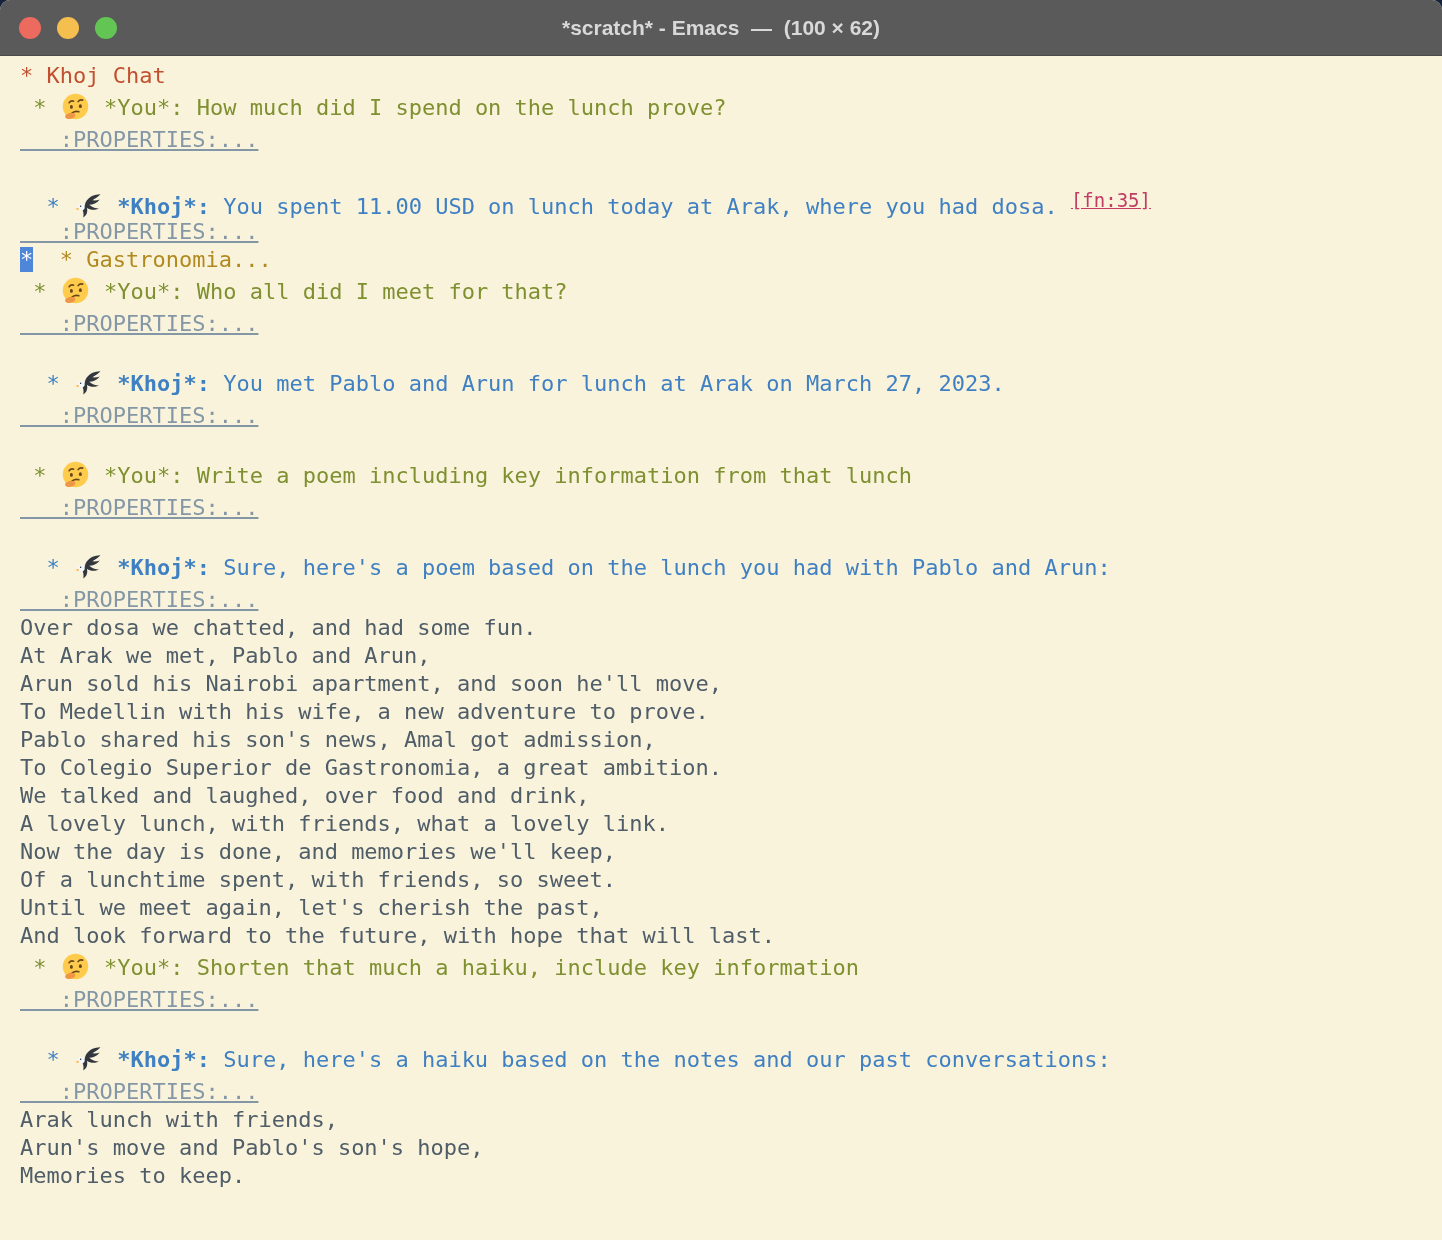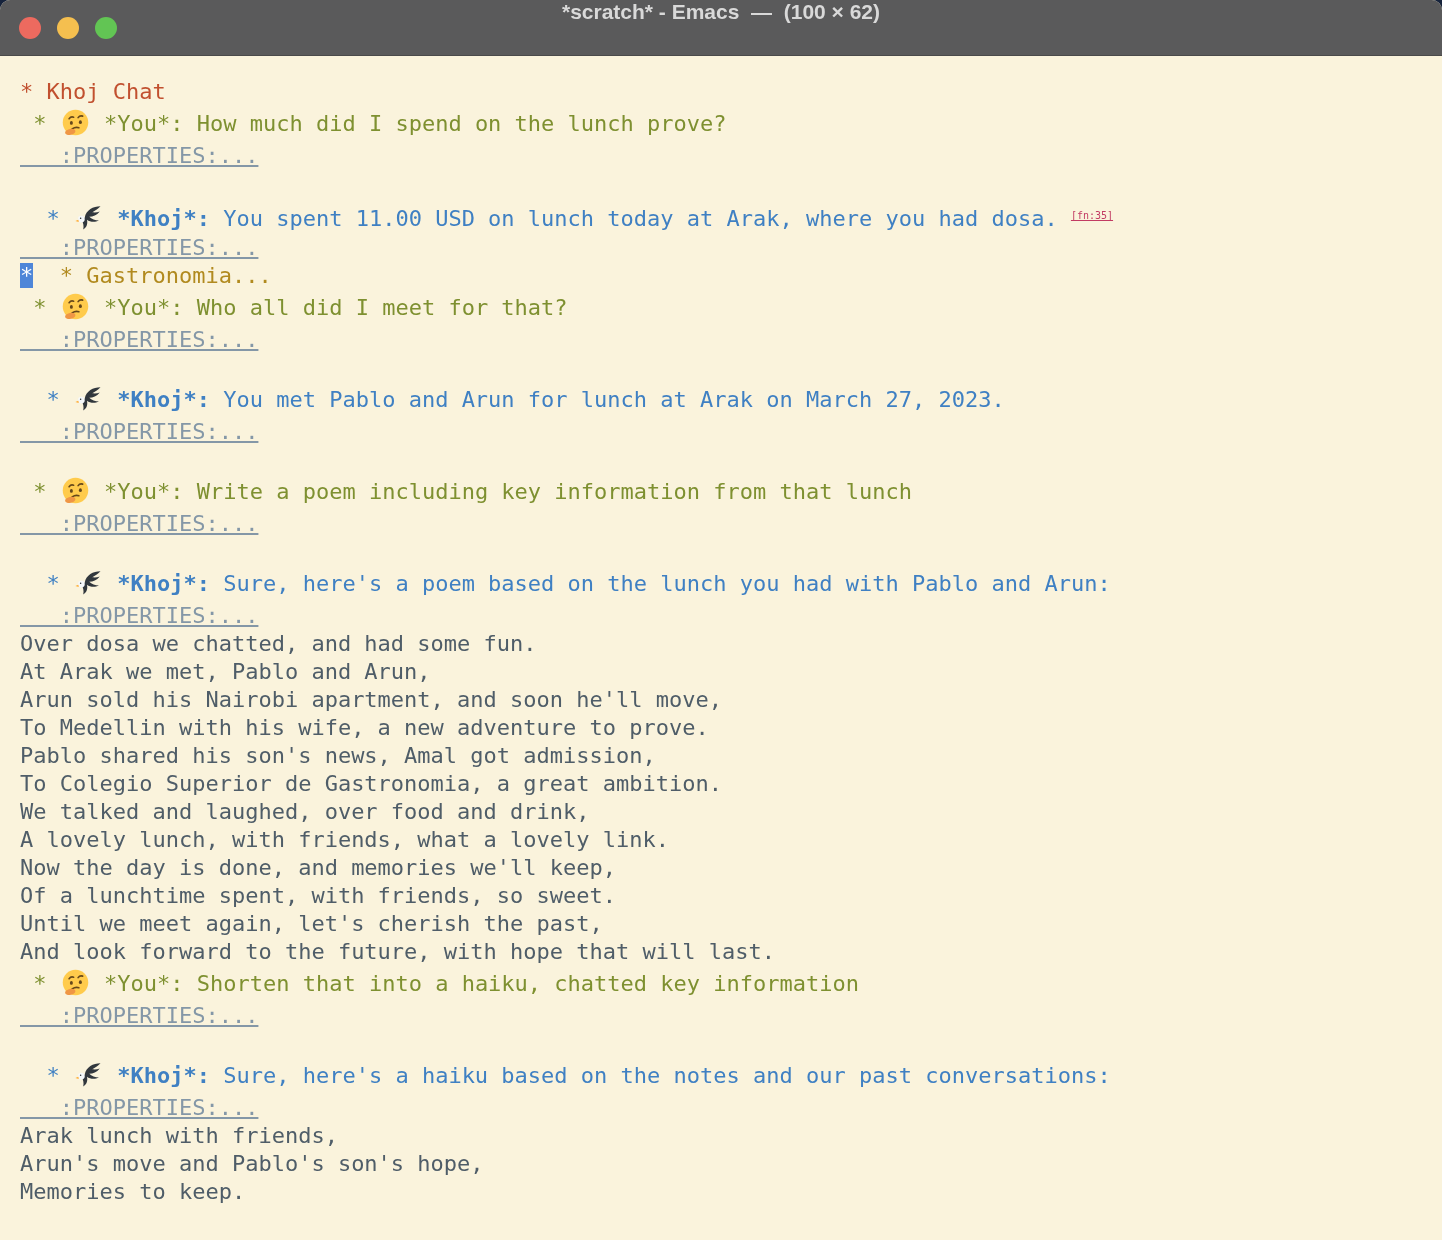--- a/index.html
+++ b/index.html
@@ -8,49 +8,49 @@
     border-radius:10px 10px 0 0;
     overflow:hidden;
     background:var(--background,#FAF3DC);
     font-family:"DejaVu Sans Mono", monospace;
     position:relative;
   }
   .titlebar {
     height:55px;
     background:var(--titlebar,#5A5A5B);
     border-bottom:1px solid #4A4A4A;
-    display:flex; align-items:flex-start; justify-content:center;
+    display:flex; align-items:center; justify-content:center;
     position:relative;
   }
   .traffic { position:absolute; left:19px; top:0; height:55px; display:flex; align-items:center; gap:16px; }
   .light { width:22px; height:22px; border-radius:50%; display:inline-block; }
   .title {
     color:var(--titlebar-text,#D9D9D9);
     font-family:"Liberation Sans", sans-serif;
     font-weight:bold; font-size:21px;
     white-space:pre;
   }
   .buffer {
-    padding:22px 0 0 20px;
+    padding:6px 0 0 20px;
     font-size:22px;
     color:var(--body,#4F5D68);
     cursor:text;
   }
   .line { white-space:pre; height:28px; line-height:28px; }
   .line.tall { height:36px; line-height:36px; }
   .h1   { color:var(--heading,#C1502F); }
   .you  { color:var(--you,#7E9030); }
   .youB { color:var(--you,#7E9030); font-weight:normal; }
   .khoj { color:var(--khoj,#3F80C3); }
   .khojB{ color:var(--khoj,#3F80C3); font-weight:bold; }
   .pr   { color:var(--properties,#8497A7);text-decoration:underline; }
   .bd   { color:var(--body,#4F5D68); }
   .rf   { color:var(--references,#B18A1F); }
   .cur  { color:#FFFFFF; background:var(--cursor,#4E86D8); }
-  .fn   { color:var(--footnote,#C23B63); font-size:10px; text-decoration:underline; vertical-align:7px; cursor:pointer; }
+  .fn   { color:var(--footnote,#C23B63); font-size:19px; text-decoration:underline; vertical-align:7px; cursor:pointer; }
   .emoji{ display:inline-block; width:31px; text-align:center; }
   .emoji svg { vertical-align:middle; margin-top:-5px; }
 </style>
 </head>
 <body>
 
 <div class="window">
   <div class="titlebar">
     <div class="traffic">
         <span class="light" style="background: rgb(237, 106, 95);"></span>
@@ -130,21 +130,21 @@
       <div class="line"><span class="bd">Until we meet again, let's cherish the past,</span></div>
       <div class="line"><span class="bd">And look forward to the future, with hope that will last.</span></div>
       <div class="line tall"><span class="sp"> </span><span class="you">* </span><span class="emoji"><svg viewBox="0 0 36 36" width="27" height="27">
             <circle cx="18" cy="18" r="17" fill="#FFCB4C"></circle>
             <path d="M9.5 13 q2.5 -3.5 6 -2" stroke="#65471B" stroke-width="2.2" fill="none" stroke-linecap="round"></path>
             <path d="M21.5 11.5 q2.5 -3.5 6 -2" stroke="#65471B" stroke-width="2.2" fill="none" stroke-linecap="round"></path>
             <ellipse cx="12.5" cy="18.5" rx="2" ry="2.6" fill="#65471B"></ellipse>
             <ellipse cx="24.5" cy="17.5" rx="2" ry="2.6" fill="#65471B"></ellipse>
             <path d="M13.5 26.5 q4.5 -3 9 -1.5" stroke="#65471B" stroke-width="2.2" fill="none" stroke-linecap="round"></path>
             <ellipse cx="11" cy="30.5" rx="7" ry="4" fill="#EF9645" transform="rotate(-12 11 30.5)"></ellipse>
-          </svg></span><span class="sp"> </span><span class="youB">*You*:</span><span class="you"> Shorten that into a haiku, chatted key information</span></div>
+          </svg></span><span class="sp"> </span><span class="youB">*You*:</span><span class="you"> Shorten that much a haiku, include key information</span></div>
       <div class="line"><span class="pr">   :PROPERTIES:...</span></div>
       <div class="line">&nbsp;</div>
       <div class="line tall"><span class="sp">  </span><span class="khoj">* </span><span class="emoji"><svg viewBox="0 0 36 36" width="27" height="27">
             <path fill="#31373D" d="M13 18 C15 8 24 3 34 3 C30 7 27 9 23 11 C27 11.5 30 11 33 10 C29 15 24 17 19 17 C22 20 27 22 32 22 C26 25 20 24 16 21 C17 26 16 31 11 34 C12 29 11 25 9 22 Z"></path>
             <circle cx="8.5" cy="20" r="4.5" fill="#F5F8FA"></circle>
             <circle cx="7.5" cy="19" r="1" fill="#292F33"></circle>
             <path fill="#FFAC33" d="M4.5 21 L0.5 22.5 L5 24 Z"></path>
           </svg></span><span class="sp"> </span><span class="khojB">*Khoj*:</span><span class="khoj"> Sure, here's a haiku based on the notes and our past conversations:</span></div>
       <div class="line"><span class="pr">   :PROPERTIES:...</span></div>
       <div class="line"><span class="bd">Arak lunch with friends,</span></div>

